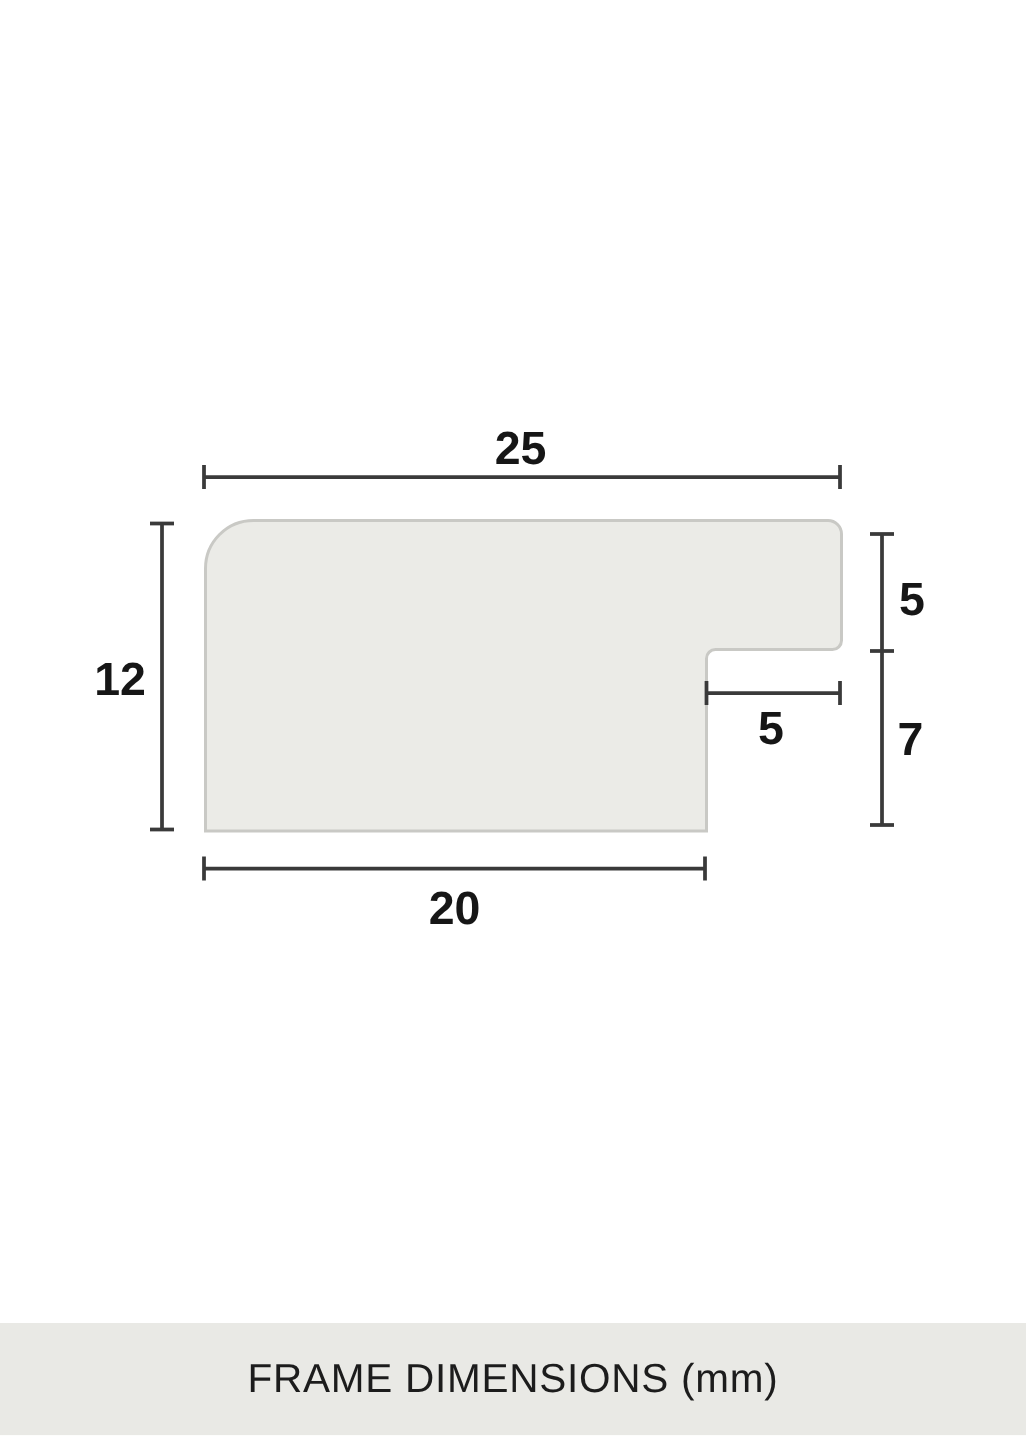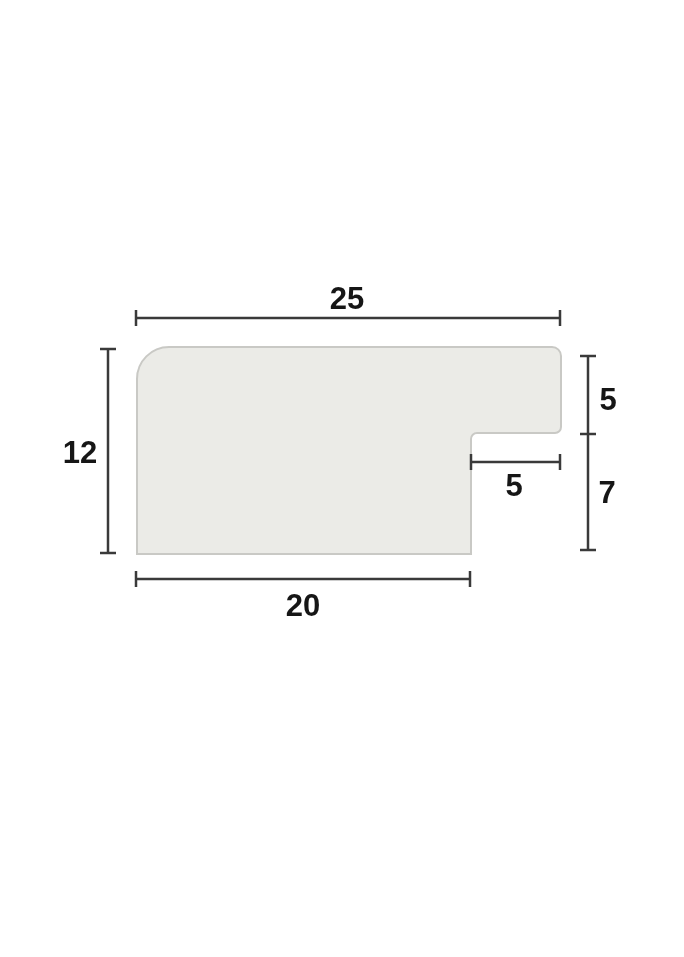--- a/index.html
+++ b/index.html
@@ -105,14 +105,17 @@
     </g>
 
     <g>
       <line class="dim-line" x1="136" y1="579" x2="470" y2="579"></line>
       <line class="dim-line" x1="136" y1="571" x2="136" y2="587"></line>
       <line class="dim-line" x1="470" y1="571" x2="470" y2="587"></line>
       <text class="dim-label" x="303" y="616">20</text>
     </g>
   </svg>
 
+  <div class="caption-bar">
+    <span class="caption-text">FRAME DIMENSIONS (mm)</span>
+  </div>
 
 </div>
 
 </body></html>

